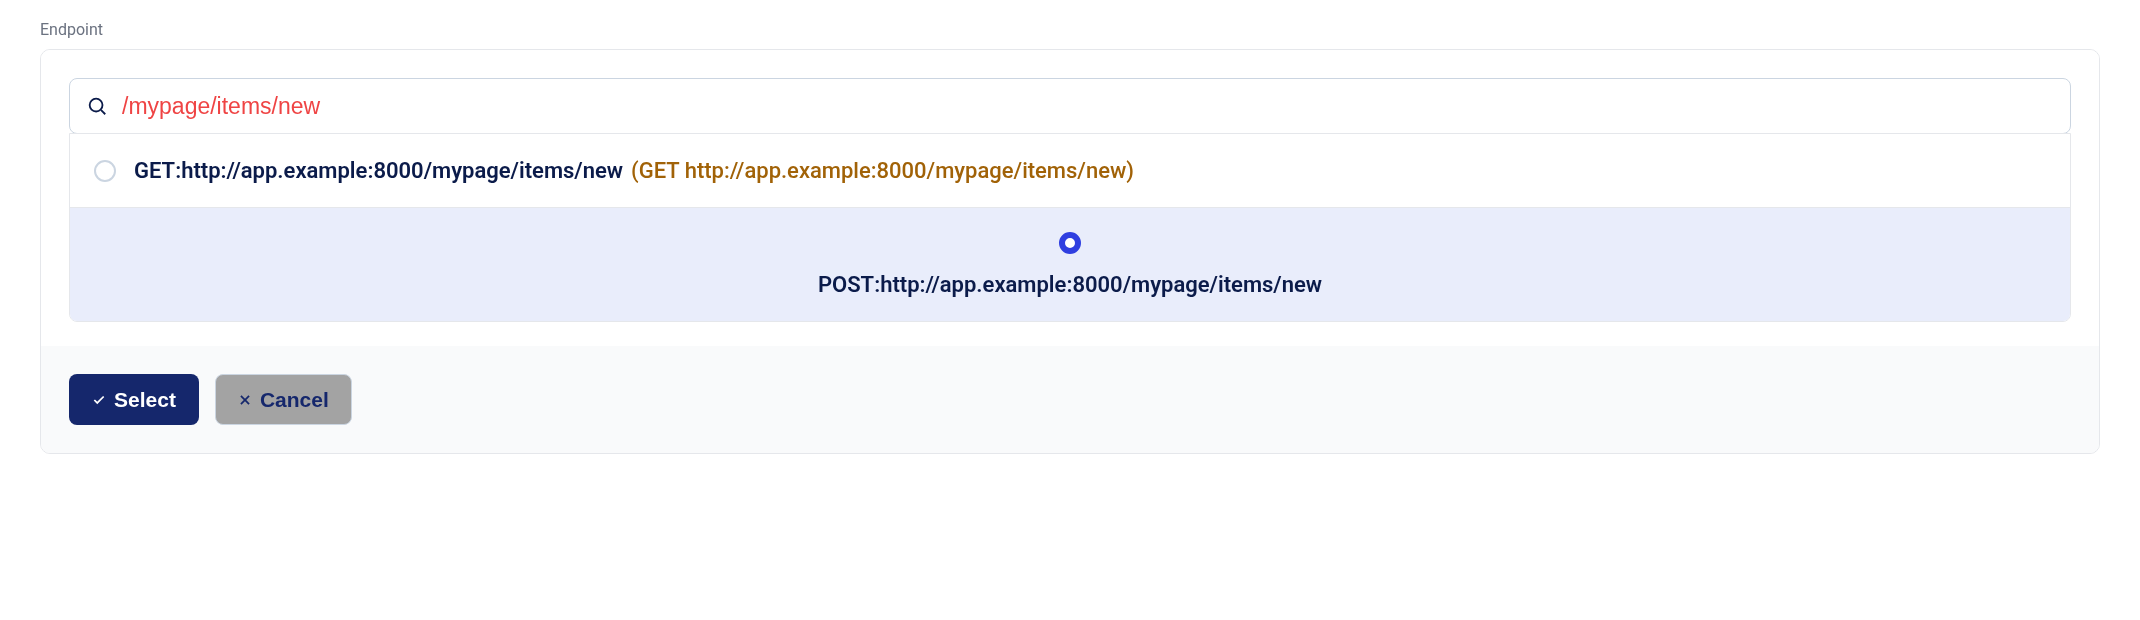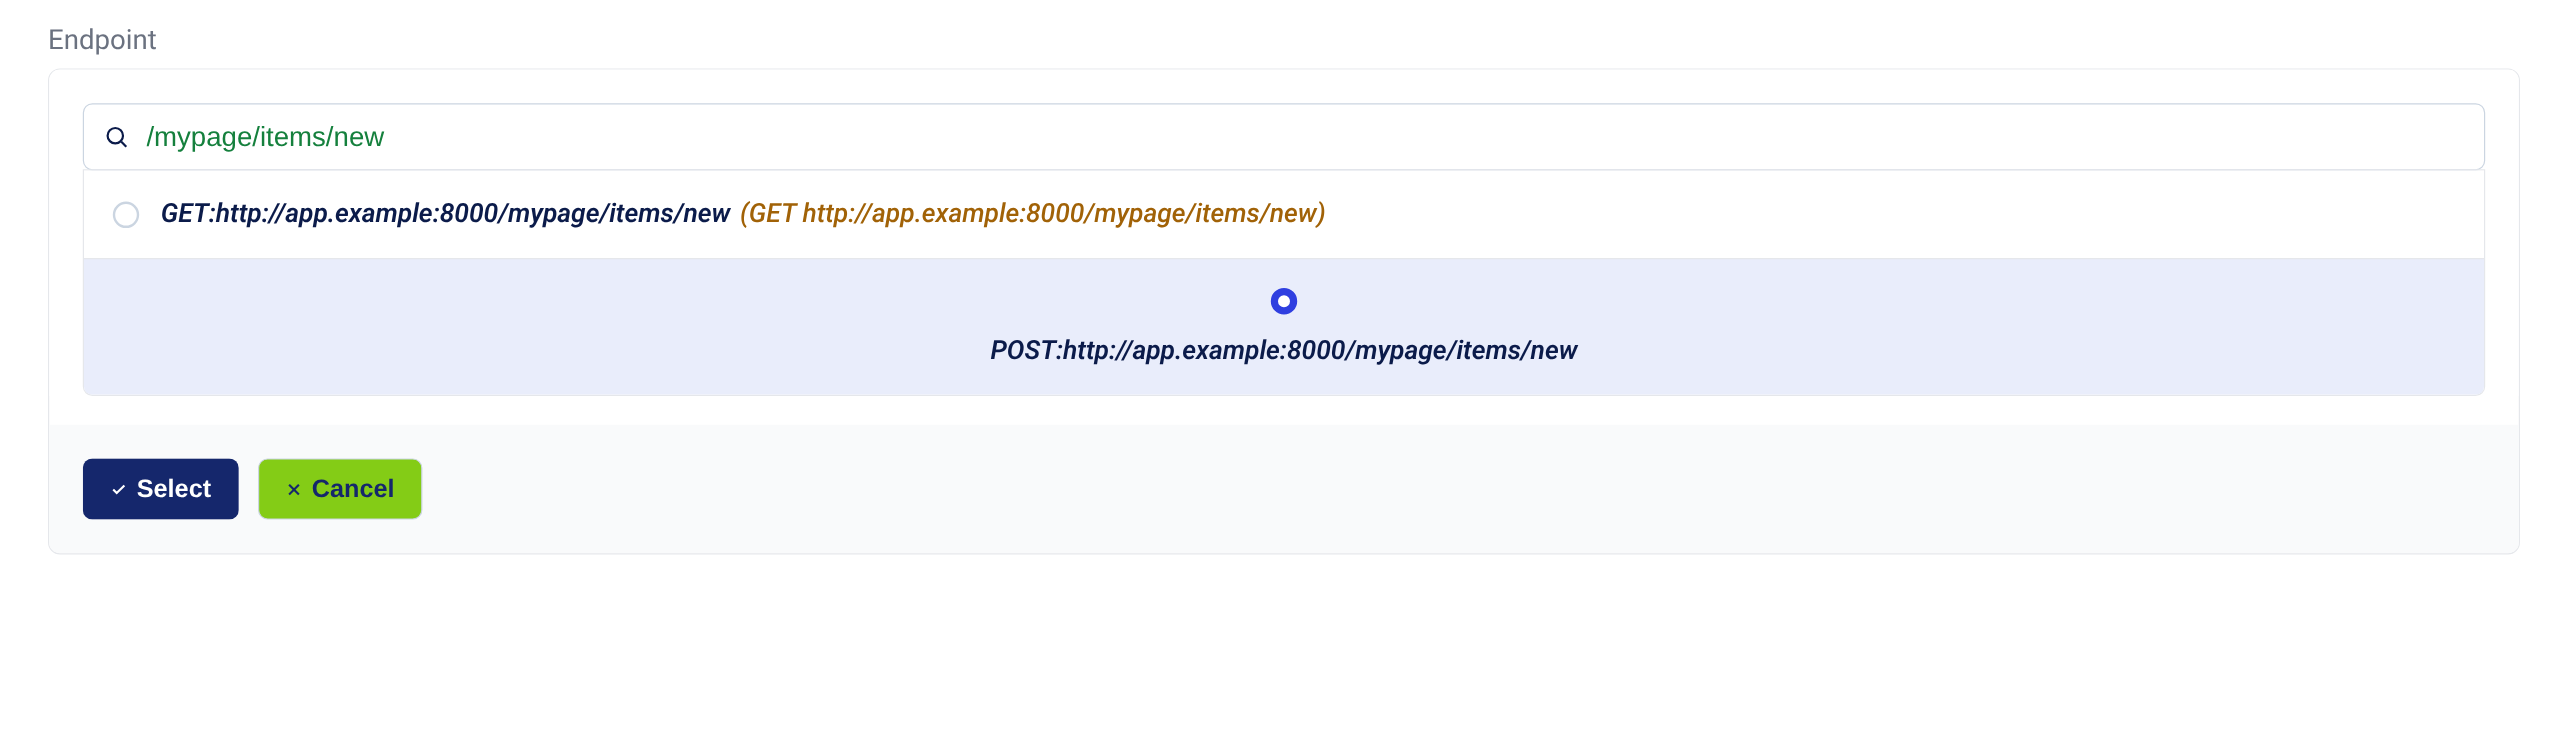--- a/index.html
+++ b/index.html
@@ -8,21 +8,21 @@
       padding: 0;
     }
     body {
       font-family: -apple-system, BlinkMacSystemFont, "Segoe UI", Roboto, Helvetica, Arial, sans-serif;
       background: #ffffff;
       padding: 20px 40px;
       font-size: 20px;
     }
     .field-label {
       color: #6b7280;
-      font-size: 23px;
+      font-size: 16px;
       margin-bottom: 10px;
       font-weight: 400;
     }
     .panel {
       border: 1px solid #e5e7eb;
       border-radius: 10px;
       overflow: hidden;
       background: #ffffff;
     }
     .panel-top {
@@ -43,39 +43,38 @@
       flex: 0 0 auto;
       width: 22px;
       height: 22px;
       color: #0b1b4a;
     }
     .search-input {
       flex: 1;
       border: none;
       outline: none;
       font-size: 23px;
-      color: #15803d;
+      color: #ef4444;
       background: transparent;
     }
     .options {
       border: 1px solid #e5e7eb;
       border-top: 1px solid #e5e7eb;
       border-radius: 0 0 8px 8px;
       margin-top: -1px;
       overflow: hidden;
     }
     .option {
       display: flex;
       align-items: center;
       gap: 18px;
       padding: 24px 24px;
       border-top: 1px solid #e5e7eb;
       cursor: pointer;
       background: #ffffff;
-      font-style: italic;
     }
     .option:first-child {
       border-top: none;
     }
     .option.selected {
       background: #e9edfb;
       flex-direction: column;
     }
     .radio {
       width: 22px;
@@ -121,21 +120,21 @@
       font-weight: 600;
       cursor: pointer;
       border: 1px solid transparent;
       line-height: 1;
     }
     .btn-primary {
       background: #15276c;
       color: #ffffff;
     }
     .btn-secondary {
-      background: #84cc16;
+      background: #a3a3a3;
       color: #15276c;
       border: 1px solid #cbd5e1;
     }
     .check-icon, .x-icon {
       width: 14px;
       height: 14px;
     }
   </style>
 </head>
 <body>

